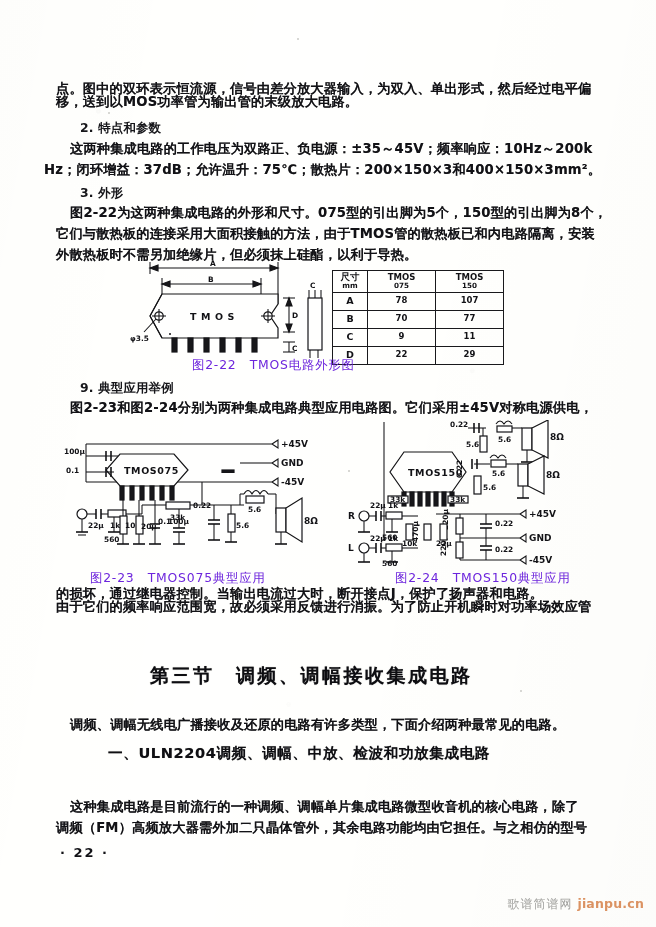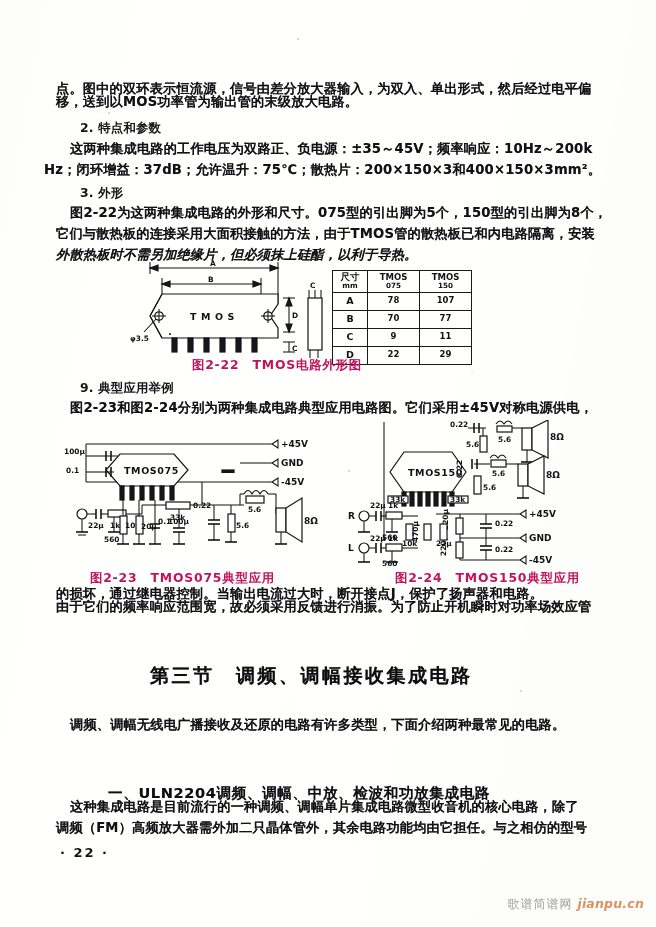--- a/index.html
+++ b/index.html
@@ -59,36 +59,36 @@
   }
   .sub-title {
     font-size: 14.6px;
     font-weight: 700;
     letter-spacing: 0.6px;
     color: #131317;
     text-shadow: 0 0 0.7px rgba(0,0,0,0.45);
   }
   .caption {
     font-size: 12.4px;
-    font-weight: 700;
-    color: #be185d;
+    font-weight: 400;
+    color: #6d28d9;
     letter-spacing: 0.8px;
   }
   .page-no {
     font-size: 13px;
     font-weight: 700;
     letter-spacing: 2px;
     color: #16161a;
   }
   
   #dim-table {
     position: absolute;
     left: 332px;
     top: 270px;
-    width: 140px;
+    width: 172px;
     border-collapse: collapse;
     font-size: 8.5px;
     color: #16161a;
     background: transparent;
   }
   #dim-table td, #dim-table th {
     border: 1.3px solid #1d1d20;
     text-align: center;
     padding: 1px 0 2px 0;
     font-weight: 700;
@@ -142,21 +142,20 @@
     font-size: 12px;
     color: #8d8d8a;
     letter-spacing: 1px;
     font-weight: 400;
   }
   #watermark .wm-en {
     font-size: 12.5px;
     color: #d2804a;
     font-weight: 700;
     letter-spacing: 0.2px;
-    font-style: italic;
   }
   .speckle {
     position: absolute;
     background: #c9c9c4;
     border-radius: 50%;
     pointer-events: none;
   }
 </style>
 </head>
 <body>
@@ -169,21 +168,21 @@
 
   <div class="txt small-head" style="left:80px; top:120px;">2. 特点和参数</div>
 
   <div class="txt body-line" style="left:70px; top:142px;">这两种集成电路的工作电压为双路正、负电源：±35～45V；频率响应：10Hz～200k</div>
   <div class="txt body-line" style="left:44px; top:163px;">Hz；闭环增益：37dB；允许温升：75℃；散热片：200×150×3和400×150×3mm²。</div>
 
   <div class="txt small-head" style="left:80px; top:185px;">3. 外形</div>
 
   <div class="txt body-line" style="left:70px; top:206px;">图2-22为这两种集成电路的外形和尺寸。075型的引出脚为5个，150型的引出脚为8个，</div>
   <div class="txt body-line" style="left:56px; top:227px;">它们与散热板的连接采用大面积接触的方法，由于TMOS管的散热板已和内电路隔离，安装</div>
-  <div class="txt body-line" style="left:56px; top:248px;font-style:italic;">外散热板时不需另加绝缘片，但必须抹上硅酯，以利于导热。</div>
+  <div class="txt body-line" style="left:56px; top:248px;">外散热板时不需另加绝缘片，但必须抹上硅酯，以利于导热。</div>
 
   <div class="fig" style="left:128px; top:258px;">
     <svg width="205" height="108" viewBox="0 0 205 108">
 
       <line class="wire" x1="22" y1="10" x2="150" y2="10"></line>
       <polygon class="comp-fill" points="22,10 30,7 30,13"></polygon>
       <polygon class="comp-fill" points="150,10 142,7 142,13"></polygon>
       <line class="wire" x1="22" y1="4" x2="22" y2="16"></line>
       <line class="wire" x1="150" y1="4" x2="150" y2="46"></line>
       <text class="lbl" x="82" y="8">A</text>
@@ -545,21 +544,21 @@
   <div class="txt caption" style="left:90px; top:570px;">图2-23　TMOS075典型应用</div>
   <div class="txt caption" style="left:395px; top:570px;">图2-24　TMOS150典型应用</div>
 
   <div class="txt body-line" style="left:56px; top:600px;">由于它们的频率响应范围宽，故必须采用反馈进行消振。为了防止开机瞬时对功率场效应管</div>
   <div class="txt body-line" style="left:56px; top:587px;">的损坏，通过继电器控制。当输出电流过大时，断开接点J，保护了扬声器和电路。</div>
 
   <div class="txt section-title" style="left:150px; top:663px;">第三节　调频、调幅接收集成电路</div>
 
   <div class="txt body-line" style="left:70px; top:718px;">调频、调幅无线电广播接收及还原的电路有许多类型，下面介绍两种最常见的电路。</div>
 
-  <div class="txt sub-title" style="left:108px; top:784px;">一、ULN2204调频、调幅、中放、检波和功放集成电路</div>
+  <div class="txt sub-title" style="left:108px; top:744px;">一、ULN2204调频、调幅、中放、检波和功放集成电路</div>
 
   <div class="txt body-line" style="left:70px; top:800px;">这种集成电路是目前流行的一种调频、调幅单片集成电路微型收音机的核心电路，除了</div>
   <div class="txt body-line" style="left:56px; top:821px;">调频（FM）高频放大器需外加二只晶体管外，其余电路功能均由它担任。与之相仿的型号</div>
 
   <div class="txt page-no" style="left:60px; top:845px;">· 22 ·</div>
 
   <div id="watermark">
     <span class="wm-cn">歌谱简谱网</span>
     <span class="wm-en">jianpu.cn</span>
   </div>

